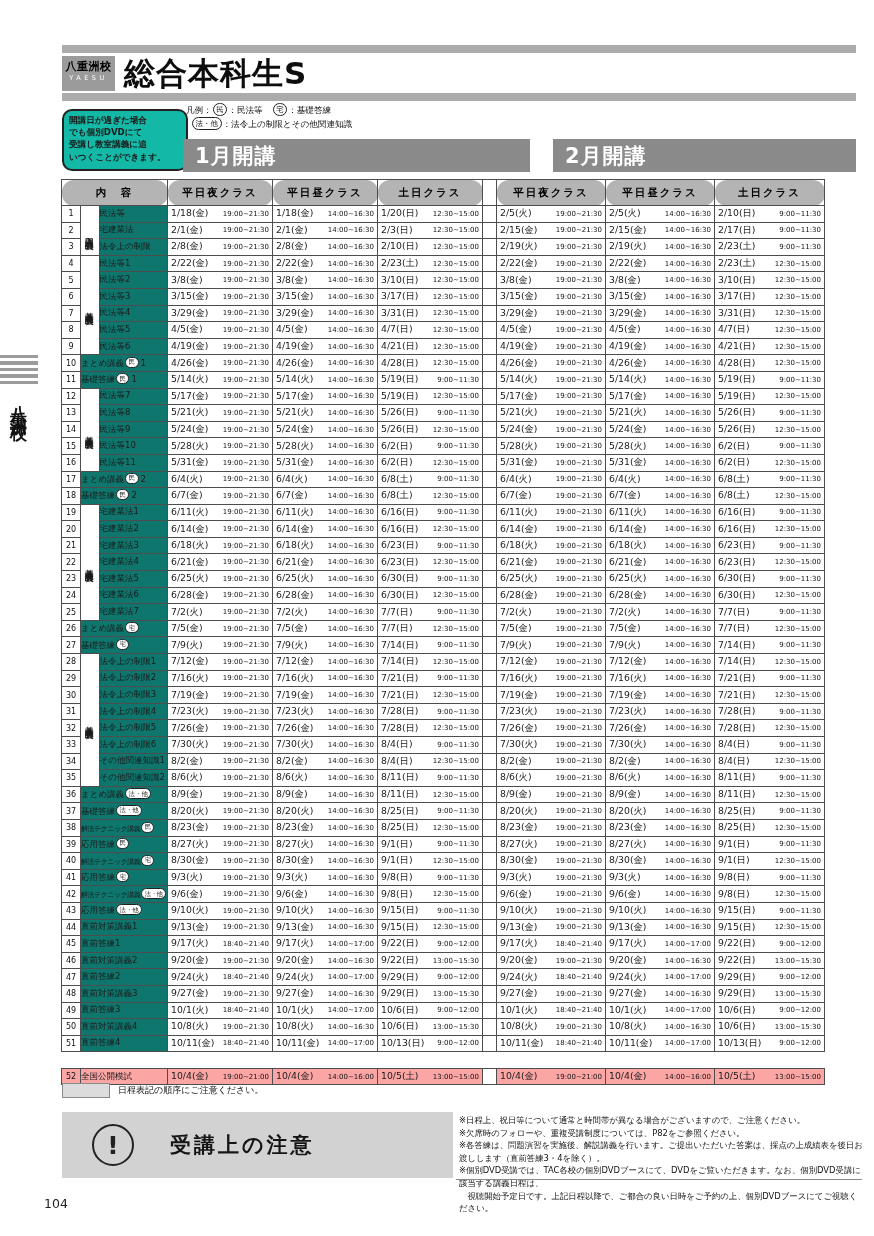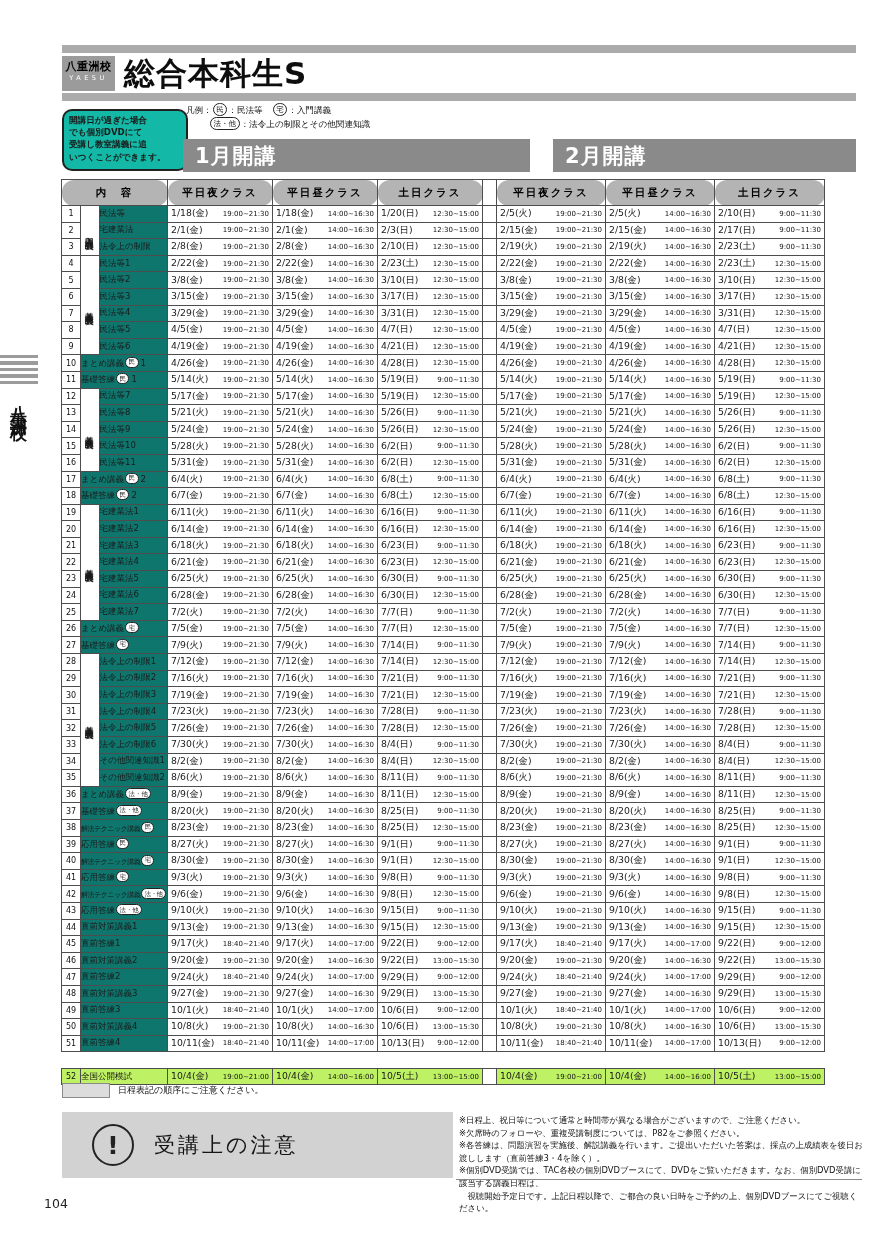--- a/index.html
+++ b/index.html
@@ -21,21 +21,21 @@
   .school-badge .en{font-size:6.5px;color:#fff;letter-spacing:3.5px;line-height:9px;display:block;}
   .course-title{margin:0 0 0 9px;font-size:31px;font-weight:bold;line-height:35px;letter-spacing:1px;color:#0d0d0d;}
   .header-rule2{position:absolute;left:62px;top:93px;width:794px;height:8px;background:#ababab;}
 
   
   .dvd-note{position:absolute;left:62px;top:109px;width:112px;height:52px;border:2px solid #222;
     border-radius:10px;padding:3px 5px;font-size:8.6px;font-weight:bold;line-height:12.2px;background:#14b8a6;}
 
   
   .legend{position:absolute;left:186px;top:103px;font-size:8.6px;line-height:14px;color:#111;}
-  .legend .line2{padding-left:23px;}
+  .legend .line2{padding-left:5px;}
   .bdg{display:inline-block;border:1px solid #222;border-radius:8px;font-size:6.4px;line-height:8px;
     padding:0.5px 2.5px;margin:0 1px;vertical-align:1.5px;background:#fff;white-space:nowrap;}
   .bdg.lg{font-size:7.5px;line-height:9.5px;}
   .legend .lbl{margin-right:9px;}
 
   
   .month-bar{position:absolute;top:139px;height:33px;background:#8a8a8a;color:#fff;
     font-size:21px;font-weight:bold;display:flex;align-items:center;padding-left:12px;box-sizing:border-box;letter-spacing:1px;}
   .month-bar.jan{left:183px;width:347px;padding-left:12px;}
   .month-bar.feb{left:553px;width:303px;}
@@ -51,33 +51,33 @@
   td.name{background:#0f766e;font-size:8.5px;padding:0 2px;white-space:nowrap;}
   td.name.tight{font-size:7px;letter-spacing:-0.5px;}
   td.name .suf{margin-left:1px;}
   td.slot{background:#fff;}
   td.slot .in{display:flex;justify-content:space-between;align-items:center;padding:0 3px;}
   td.slot .d{font-size:9.3px;white-space:nowrap;}
   td.slot .t{font-size:7px;white-space:nowrap;color:#111;}
   th.gap,td.gap{border:none;background:#fff;}
   tr.sep{height:5px;}
   tr.sep td{border:none;background:#fff;}
-  tr.mock td{background:#bef264;}
+  tr.mock td{background:#fca5a5;}
   tr.mock td.gap{background:#fff;}
 
   
   .order-swatch{position:absolute;left:62px;top:1083px;width:46px;height:13px;background:#dcdcdc;border:1px solid #8a8a8a;}
   .order-note{position:absolute;left:118px;top:1083px;font-size:9px;line-height:14px;color:#111;}
 
   
   .caution-box{position:absolute;left:62px;top:1112px;width:391px;height:66px;background:#d2d2d2;
     display:flex;align-items:center;}
   .bang{width:38px;height:38px;border:2.5px solid #222;border-radius:50%;margin-left:30px;
     display:flex;align-items:center;justify-content:center;font-size:25px;font-weight:bold;background:transparent;color:#222;}
-  .caution-title{margin-left:20px;font-size:21px;font-weight:normal;letter-spacing:3px;color:#151515;}
+  .caution-title{margin-left:36px;font-size:21px;font-weight:bold;letter-spacing:3px;color:#151515;}
   .footnotes{position:absolute;left:459px;top:1114px;width:404px;font-size:8.4px;line-height:12.6px;color:#111;}
   .footnote-rule{position:absolute;left:456px;top:1179px;width:406px;height:1px;background:#8a8a8a;}
 </style>
 </head>
 <body>
 
 <div class="page">
 
   <div class="side-stripes"></div>
   <div class="side-label">八重洲校</div>
@@ -94,21 +94,21 @@
   <div class="header-rule2"></div>
 
   <div class="dvd-note" id="dvdNote">
       <div>開講日が過ぎた場合</div>
       <div>でも個別DVDにて</div>
       <div>受講し教室講義に追</div>
       <div>いつくことができます。</div>
     </div>
 
   <div class="legend">
-    <div class="line1"><span>凡例：</span><span class="bdg lg">民</span><span class="lbl">：民法等</span><span class="bdg lg">宅</span><span class="lbl">：入門講義</span></div>
+    <div class="line1"><span>凡例：</span><span class="bdg lg">民</span><span class="lbl">：民法等</span><span class="bdg lg">宅</span><span class="lbl">：基礎答練</span></div>
     <div class="line2"><span class="bdg lg">法・他</span><span class="lbl">：法令上の制限とその他関連知識</span></div>
   </div>
 
   <div class="month-bar jan">1月開講</div>
   <div class="month-bar feb">2月開講</div>
 
   <table class="sched" id="schedTable">
     <colgroup>
       <col style="width:19px">
         <col style="width:18px">

